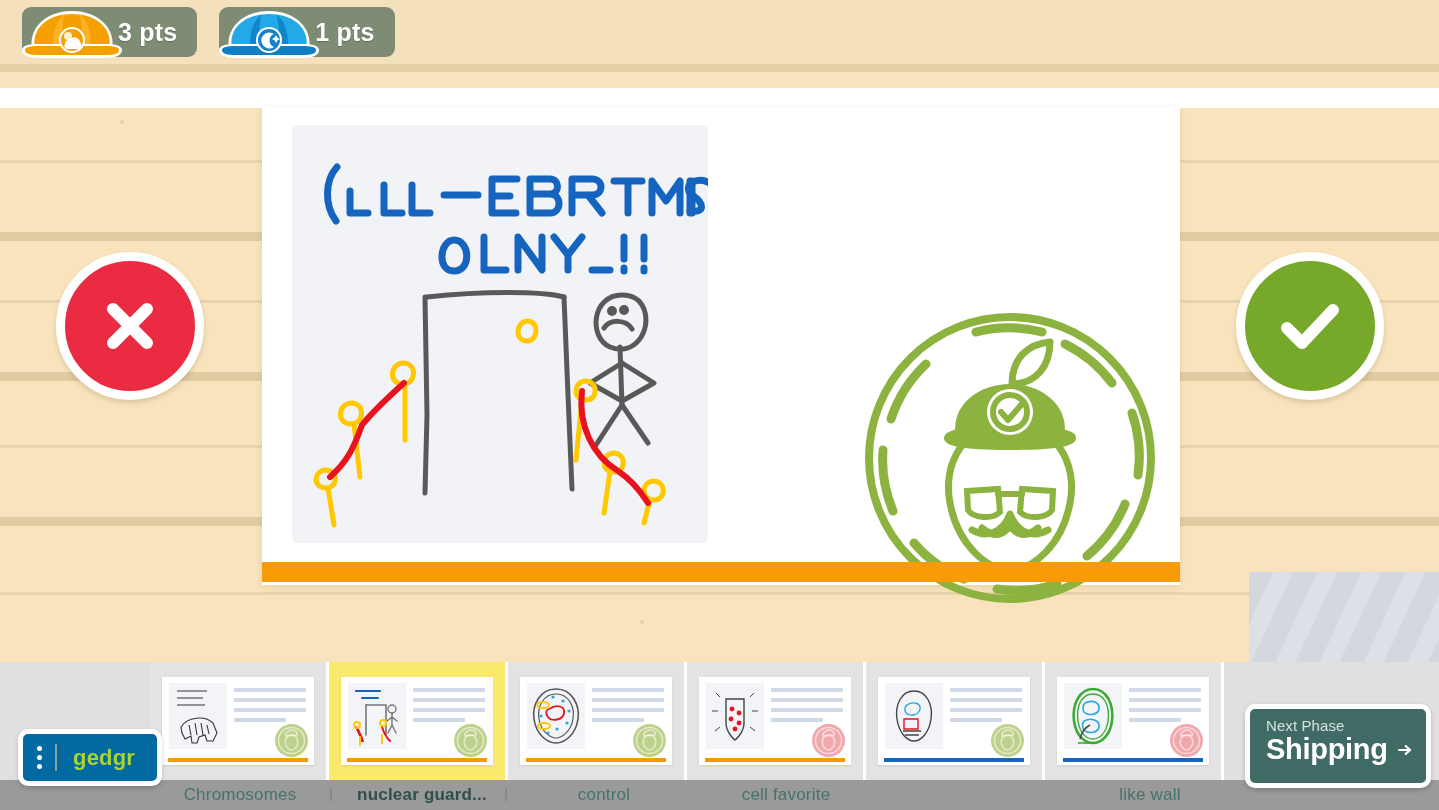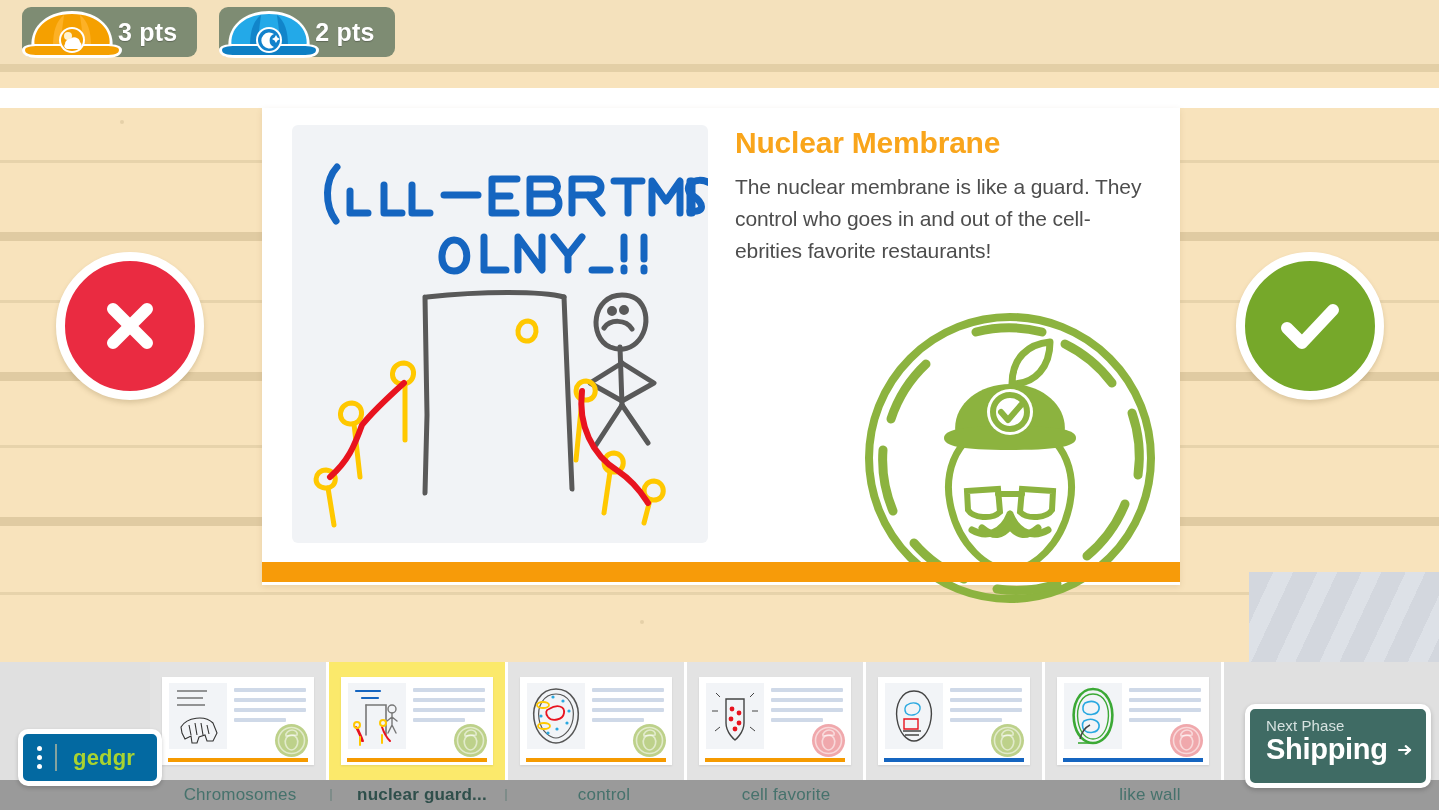--- a/index.html
+++ b/index.html
@@ -217,21 +217,21 @@
             <path d="M44 13 L40 44 L33 44 C33 30 36 19 44 13 Z" fill="#0E7FC4" opacity=".85"></path>
             <path d="M60 13 L64 44 L71 44 C71 30 68 19 60 13 Z" fill="#0E7FC4" opacity=".85"></path>
             <path d="M2 48 C2 44 8 42 18 42 L86 42 C96 42 102 44 102 48 C102 53 96 56 86 56 L18 56 C8 56 2 53 2 48 Z" fill="#FFFFFF"></path>
             <path d="M5 48 C5 45 10 44 19 44 L85 44 C94 44 99 45 99 48 C99 52 94 53 85 53 L19 53 C10 53 5 52 5 48 Z" fill="#0E7FC4"></path>
             <circle cx="52" cy="38" r="13" fill="#FFFFFF"></circle>
             <circle cx="52" cy="38" r="11" fill="#1282CC"></circle>
             <path d="M57 32 a8 8 0 1 0 0 13 a7 7 0 0 1 0 -13 Z" fill="#FFFFFF"></path>
             <path d="M59 33 l1.4 2.6 l2.6 1.4 l-2.6 1.4 l-1.4 2.6 l-1.4 -2.6 l-2.6 -1.4 l2.6 -1.4 Z" fill="#FFFFFF"></path>
           </g>
         </svg>
-        <span class="pts-label">2 pts</span>
+        <span class="pts-label">1 pts</span>
       </div>
 
     </div>
   </div>
 
   <div class="vote-btn vote-reject">
     <svg width="74" height="74" viewBox="0 0 74 74">
       <g stroke="#FFFFFF" stroke-width="12" stroke-linecap="round">
         <line x1="20" y1="20" x2="54" y2="54"></line>
         <line x1="54" y1="20" x2="20" y2="54"></line>
@@ -309,24 +309,20 @@
           <path d="M290 275 L284 335"></path>
           <path d="M322 328 C310 328 308 346 321 347 C334 348 335 329 322 328 Z"></path>
           <path d="M318 347 L312 388"></path>
           <path d="M362 356 C350 356 348 374 361 375 C374 376 375 357 362 356 Z"></path>
           <path d="M358 375 L352 398"></path>
         </g>
         <path d="M290 266 C286 300 300 330 326 346 C344 358 352 372 356 378" fill="none" stroke="#E8131F" stroke-width="6" stroke-linecap="round"></path>
       </svg>
     </div>
 
-    <div class="card-text">
-      <div class="card-title">Nuclear Membrane</div>
-      <div class="card-body">The nuclear membrane is like a guard. They control who goes in and out of the cell-ebrities favorite restaurants!</div>
-    </div>
 
     <div class="mascot-wrap">
       <svg width="300" height="300" viewBox="0 0 300 300">
         <g fill="none" stroke="#8CB33F" stroke-width="8" stroke-linecap="round">
           <circle cx="150" cy="150" r="141"></circle>
           <g stroke-width="9">
             <path d="M116 24 a132 132 0 0 1 66 0"></path>
             <path d="M205 36 a132 132 0 0 1 47 39"></path>
             <path d="M272 105 a132 132 0 0 1 6 62"></path>
             <path d="M265 196 a132 132 0 0 1 -38 52"></path>

